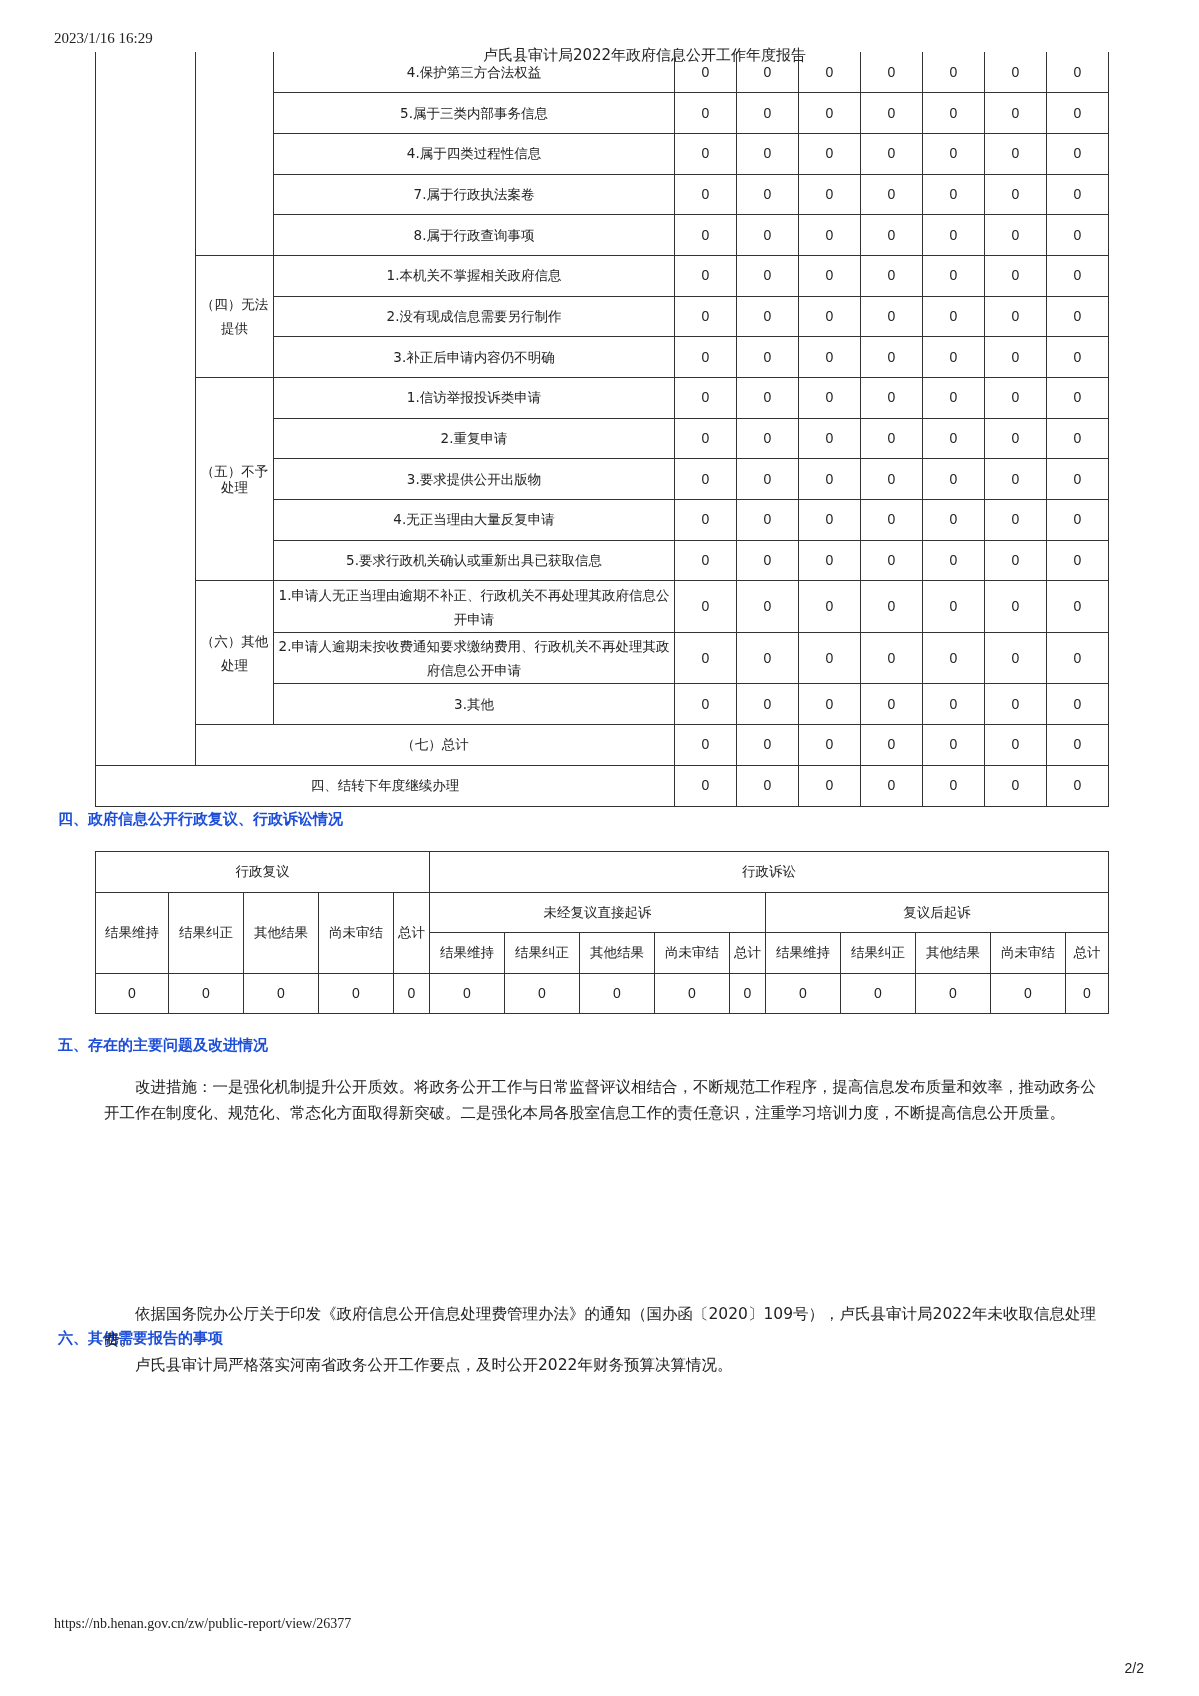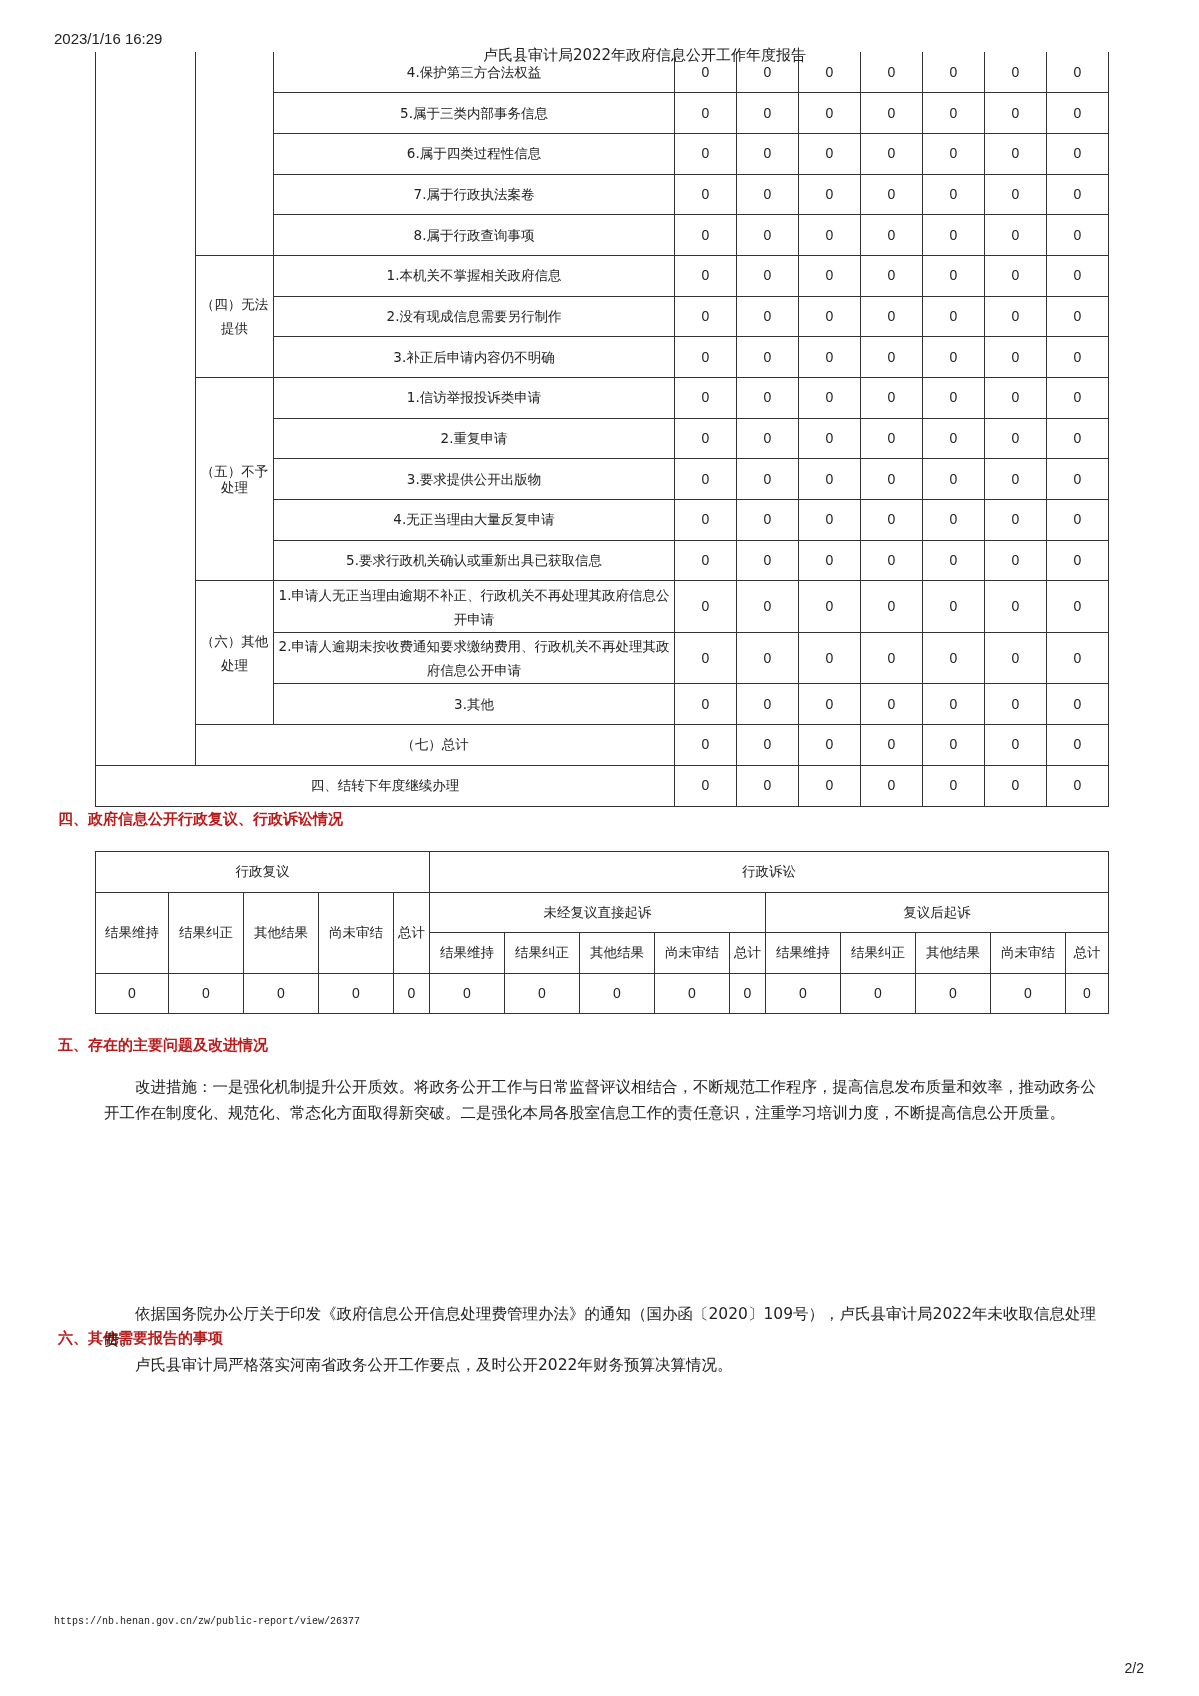--- a/index.html
+++ b/index.html
@@ -1,36 +1,36 @@
 <!DOCTYPE html>
 <html><head>
 <meta charset="utf-8">
 <style>
   html, body { margin: 0; padding: 0; background: #fff; }
   body { width: 1199px; height: 1696px; position: relative; font-family: "DejaVu Sans", "Liberation Sans", sans-serif; color: #222; overflow: hidden; }
-  .hdr-date { position: absolute; left: 54px; top: 30px; font-size: 15px; font-family: Liberation Sans, sans-serif; color: #222; }
+  .hdr-date { position: absolute; left: 54px; top: 30px; font-size: 15px; font-family: Liberation Serif, serif; color: #222; }
   .hdr-title { position: absolute; left: 0; right: 0; top: 46px; text-align: center; font-size: 15px; padding-left: 90px; }
-  .ftr-url { position: absolute; left: 54px; top: 1616px; font-size: 10px; font-family: Liberation Mono, monospace; }
+  .ftr-url { position: absolute; left: 54px; top: 1616px; font-size: 14px; font-family: Liberation Serif, serif; }
   .ftr-page { position: absolute; right: 55px; top: 1660px; font-size: 14px; font-family: "Liberation Sans", sans-serif; margin-left: 16px; }
 
   table { border-collapse: collapse; position: absolute; table-layout: fixed; }
   td { border: 1.5px solid #333; text-align: center; vertical-align: middle; font-size: 13.5px; padding: 0; line-height: 25px; }
   #t1 { left: 95px; top: 52px; width: 1013px; border-top: none; }
   #t1 tr.first td { border-top: none; }
   #t1 td.num { font-family: "Liberation Sans", sans-serif; font-size: 14px; }
   #t1 tr { height: 40.7px; }
   #t1 tr.tall { height: 51.5px; }
   #t1 td.wrap { line-height: 24px; }
 
   #t2 { left: 95px; top: 851px; width: 1013px; }
   #t2 tr { height: 40.5px; }
   #t2 td { font-size: 13.5px; }
   #t2 td.num { font-family: "Liberation Sans", sans-serif; font-size: 14px; }
 
-  .h2 { position: absolute; left: 58px; font-size: 15px; font-weight: bold; color: #b91c1c; }
+  .h2 { position: absolute; left: 58px; font-size: 15px; font-weight: bold; color: #1d4ed8; }
   .para { position: absolute; left: 104px; width: 1000px; font-size: 15.5px; line-height: 25.5px; color: #222; }
   .para p { margin: 0; text-indent: 2em; }
 </style>
 </head>
 <body>
 
 <div class="hdr-date">2023/1/16 16:29</div>
 <div class="hdr-title">卢氏县审计局2022年政府信息公开工作年度报告</div>
 
 <table id="t1">
@@ -63,21 +63,21 @@
         <td>5.属于三类内部事务信息</td>
         <td class="num">0</td>
         <td class="num">0</td>
         <td class="num">0</td>
         <td class="num">0</td>
         <td class="num">0</td>
         <td class="num">0</td>
         <td class="num">0</td>
       </tr>
       <tr>
-        <td>6.属于四类过程性信息</td>
+        <td>4.属于四类过程性信息</td>
         <td class="num">0</td>
         <td class="num">0</td>
         <td class="num">0</td>
         <td class="num">0</td>
         <td class="num">0</td>
         <td class="num">0</td>
         <td class="num">0</td>
       </tr>
       <tr>
         <td>7.属于行政执法案卷</td>

